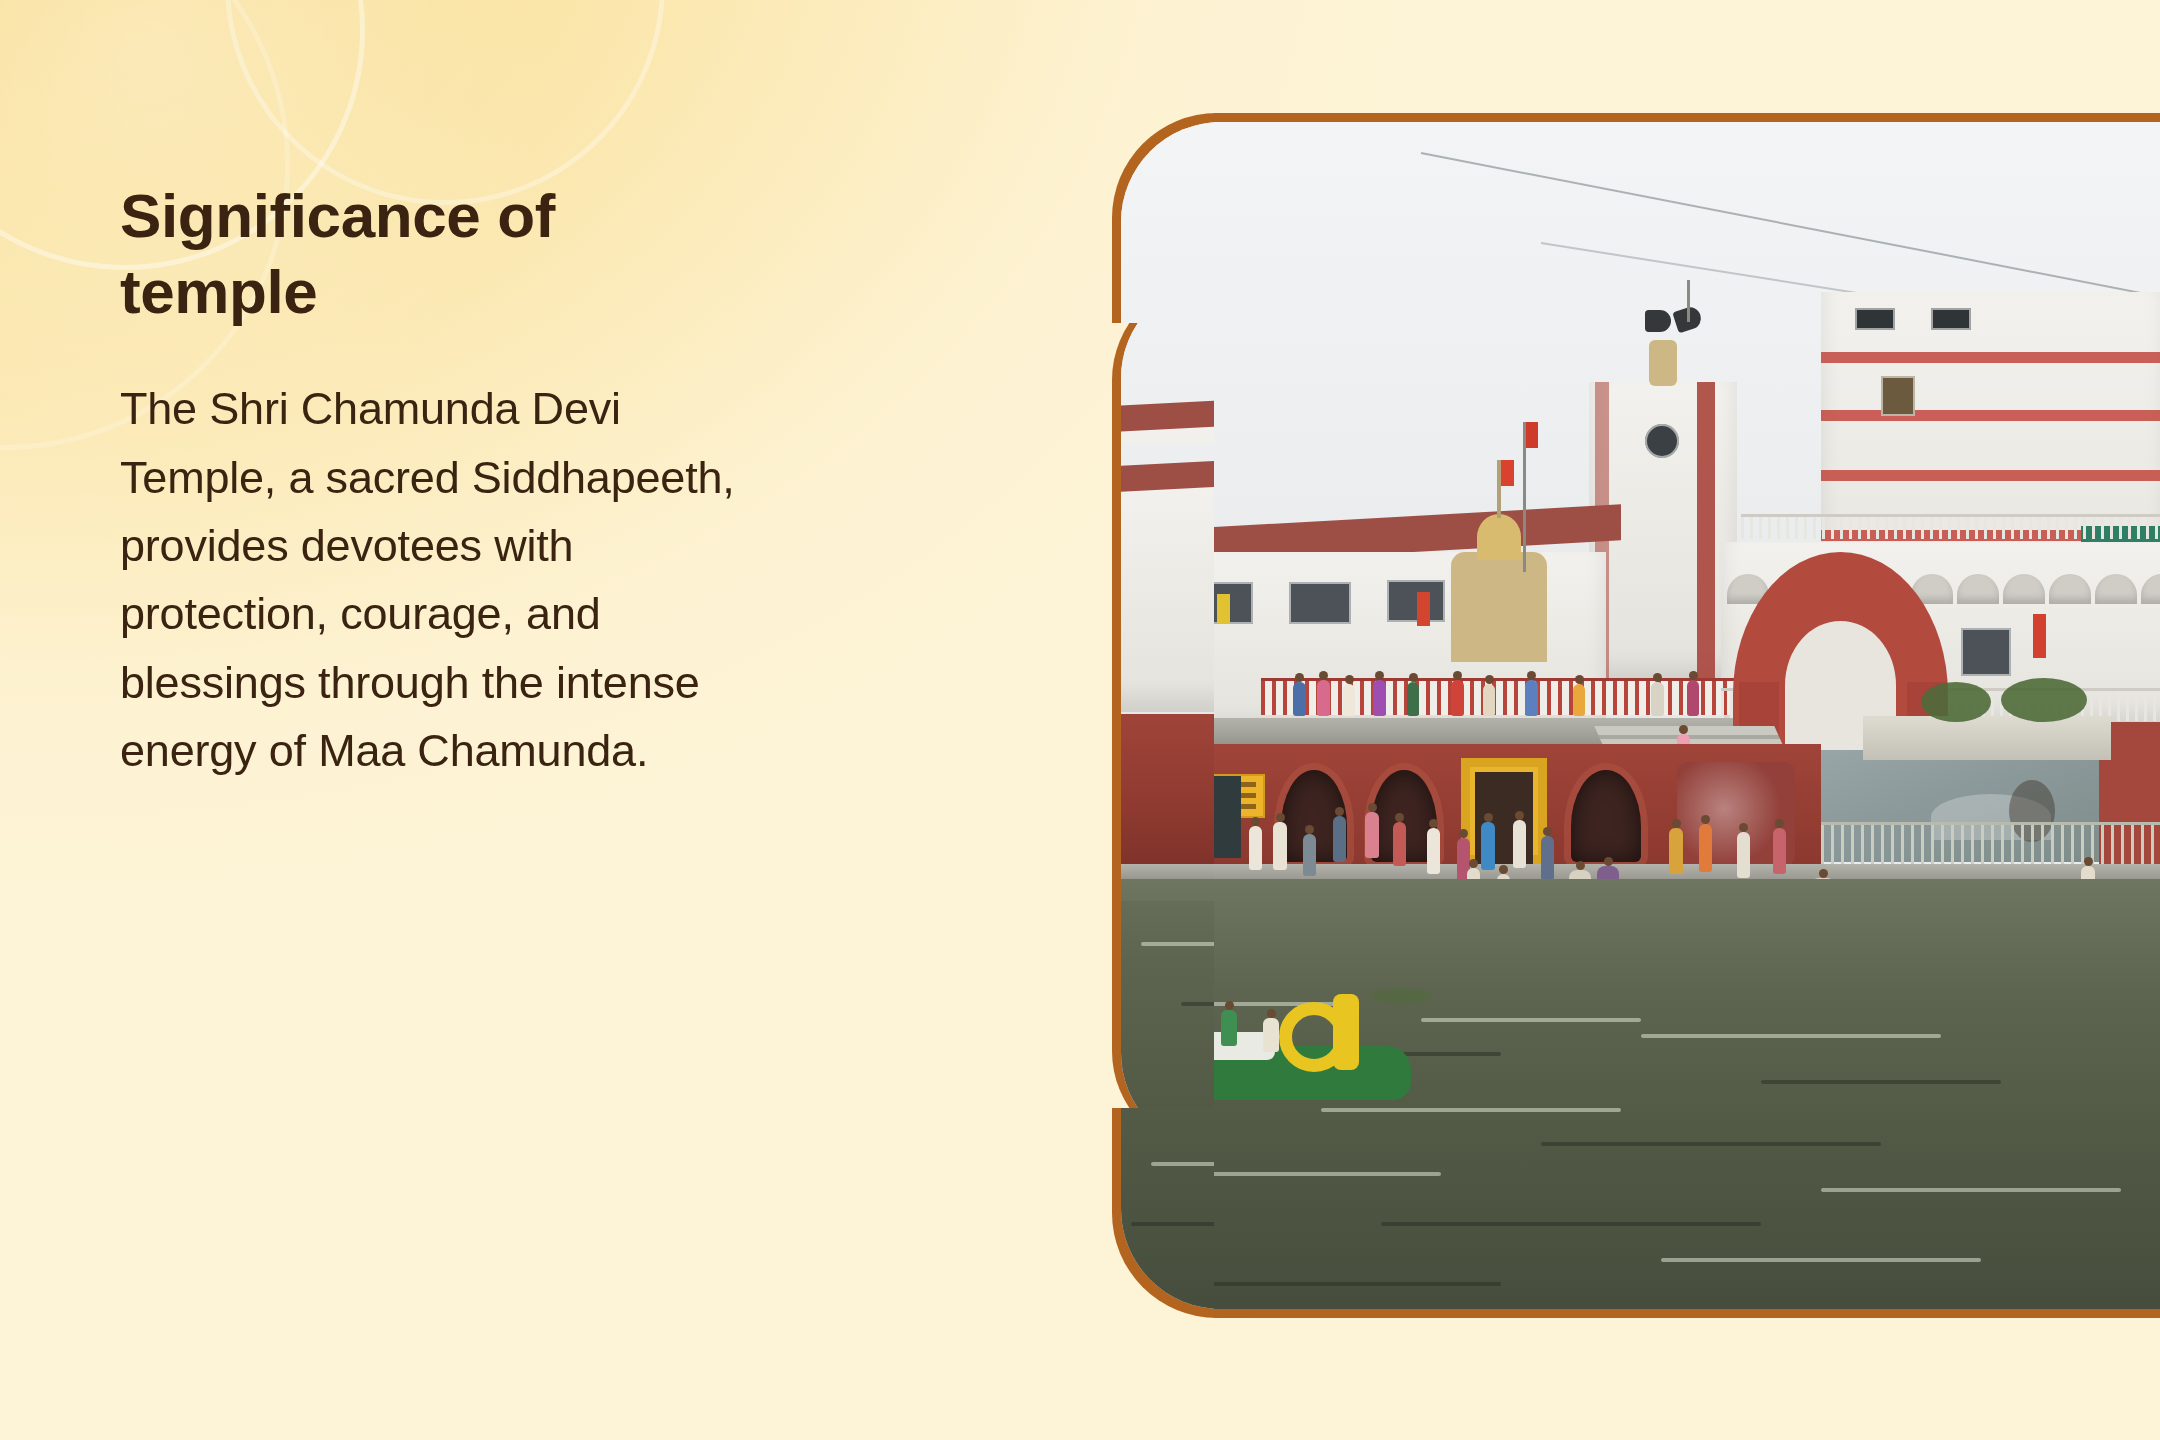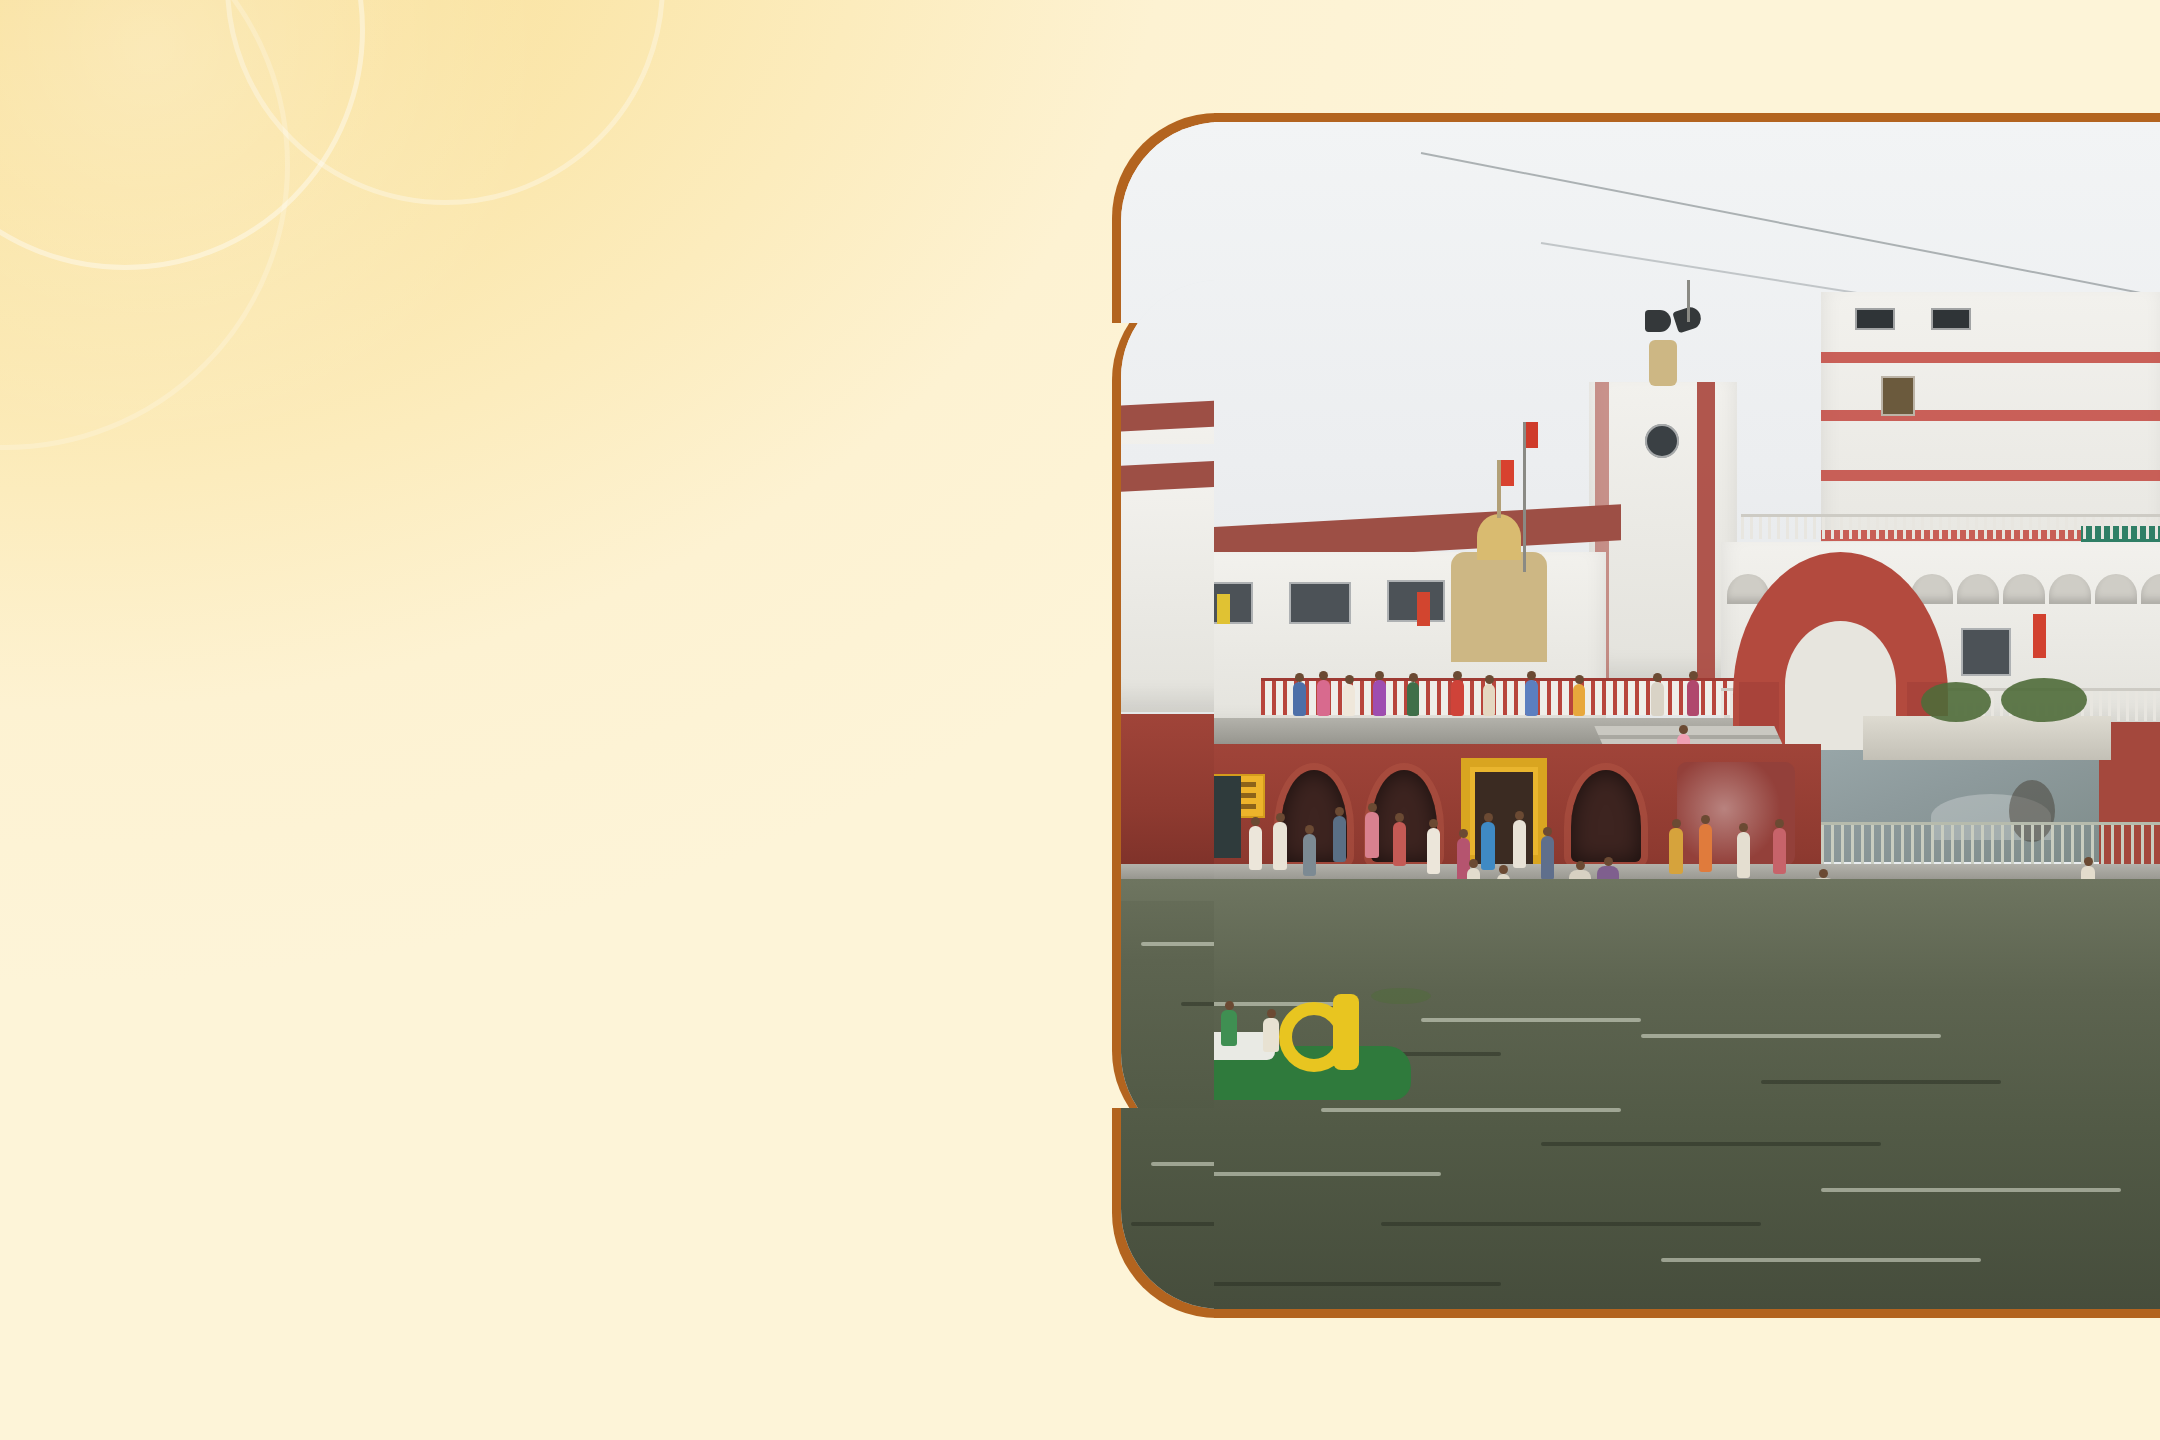--- a/index.html
+++ b/index.html
@@ -154,20 +154,23 @@
 <body>
 
 <div id="bg">
   <div id="glow"></div>
   <div class="sun" id="sun3"></div>
   <div class="sun" id="sun1"></div>
   <div class="sun" id="sun2"></div>
 </div>
 
 <div id="text-col">
+  <h1 id="page-title">Significance of
+temple</h1>
+  <p id="body-copy">The Shri Chamunda Devi Temple, a sacred Siddhapeeth, provides devotees with protection, courage, and blessings through the intense energy of Maa Chamunda.</p>
 </div>
 
 <div id="frame-shell">
   <div id="frame-main"></div>
   <div id="frame-lobeA"></div>
   <div id="frame-lobeB"></div>
   <div id="frame-mid"></div>
   <div id="frame-lobeC"></div>
   <div id="frame-lobeD"></div>
 

